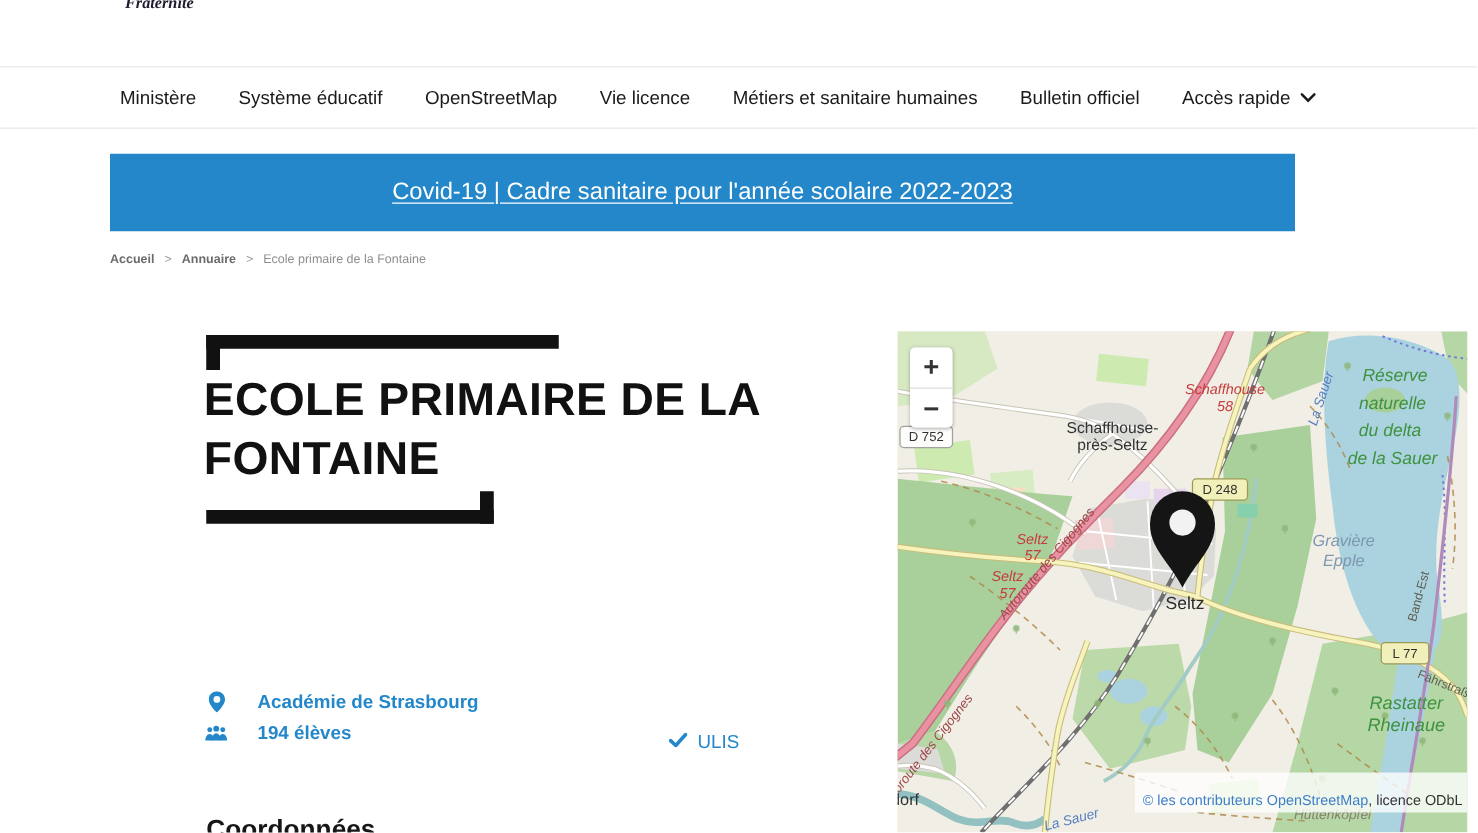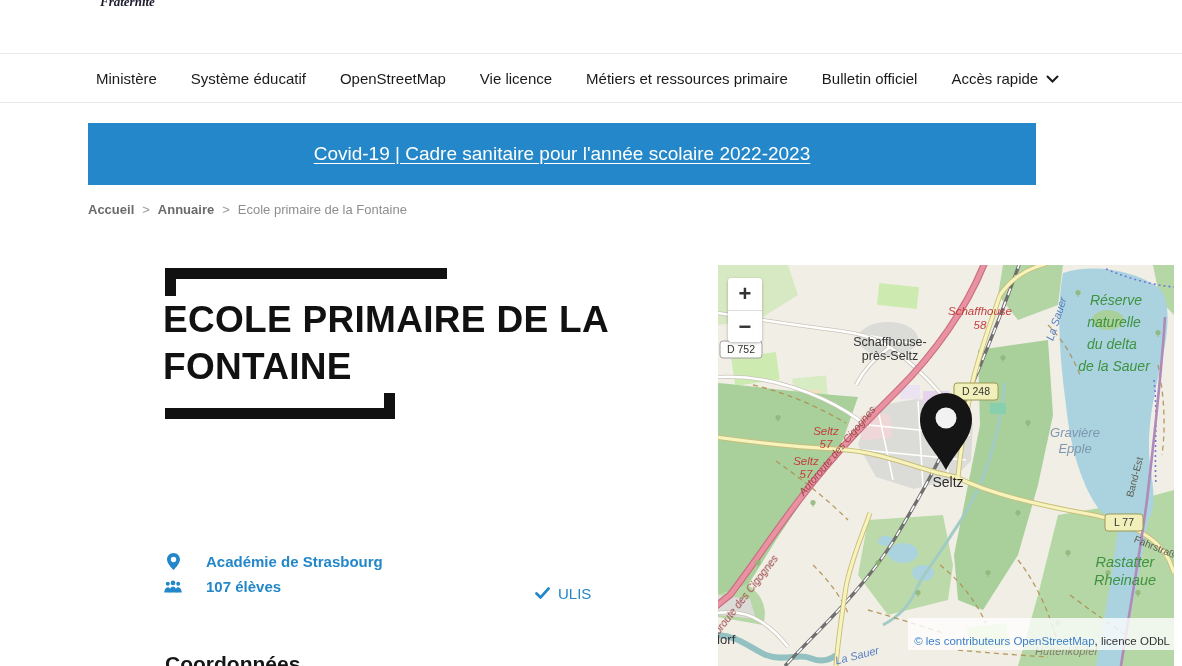--- a/index.html
+++ b/index.html
@@ -10,21 +10,21 @@
   
   .nav{position:absolute;left:0;top:53px;width:100%;height:50px;box-sizing:border-box;
        border-top:1px solid #e8e8e8;border-bottom:1px solid #e8e8e8;
        display:flex;align-items:center;padding-left:96px;gap:34px;background:#fff}
   .nav-item{font-size:15px;color:#1a1a1a;cursor:pointer;display:flex;align-items:center;gap:8px;white-space:nowrap}
   
   .banner{position:absolute;left:88px;top:123px;width:948px;height:62px;background:#2387c9;
           display:flex;align-items:center;justify-content:center}
   .banner-link{color:#fff;font-size:19px;text-decoration:underline;text-underline-offset:3px;cursor:pointer}
   
-  .crumbs{position:absolute;left:88px;top:202px;font-size:13px;display:flex;gap:8px;align-items:center}
+  .crumbs{position:absolute;left:88px;top:202px;font-size:10px;display:flex;gap:8px;align-items:center}
   .crumb-link{font-weight:700;color:#6b6b6b;cursor:pointer}
   .crumb-sep{color:#9a9a9a}
   .crumb-cur{color:#8e8e8e}
   
   .deco{position:absolute;background:#111}
   .title{position:absolute;left:163px;top:296px;width:500px;font-size:37px;line-height:47px;
          font-weight:800;color:#111;letter-spacing:.3px}
   .schooltype{position:absolute;left:164px;top:496px;font-size:26px;font-weight:700;color:#2387c9}
   .facts{position:absolute;left:164px;top:553px;display:flex;flex-direction:column;gap:8px}
   .fact{display:flex;align-items:center;gap:24px;font-size:15px;font-weight:700;color:#2387c9}
@@ -73,21 +73,21 @@
     <div class="nav-item">
         <span>Système éducatif</span>
       </div>
     <div class="nav-item">
         <span>OpenStreetMap</span>
       </div>
     <div class="nav-item">
         <span>Vie licence</span>
       </div>
     <div class="nav-item">
-        <span>Métiers et ressources primaire</span>
+        <span>Métiers et sanitaire humaines</span>
       </div>
     <div class="nav-item">
         <span>Bulletin officiel</span>
       </div>
     <div class="nav-item">
       <span>Accès rapide</span>
       <span>
         <svg width="13" height="9" viewBox="0 0 13 9">
             <path d="M1.5,1.5 L6.5,6.5 L11.5,1.5" stroke="#1a1a1a" stroke-width="2" fill="none" stroke-linecap="round"></path>
           </svg>
@@ -128,21 +128,21 @@
       <span class="ic">
         <svg width="19" height="13" viewBox="0 0 19 13" fill="#2387c9">
           <circle cx="4" cy="3.6" r="2.1"></circle>
             <circle cx="15" cy="3.6" r="2.1"></circle>
             <circle cx="9.5" cy="2.7" r="2.5"></circle>
           <path d="M0.2,12.8 C0.4,9.6 2,7.2 4,7.2 C5,7.2 5.9,7.8 6.6,8.8 L6.6,12.8 Z"></path>
           <path d="M18.8,12.8 C18.6,9.6 17,7.2 15,7.2 C14,7.2 13.1,7.8 12.4,8.8 L12.4,12.8 Z"></path>
           <path d="M5.6,12.8 C5.8,9 7.4,6.6 9.5,6.6 C11.6,6.6 13.2,9 13.4,12.8 Z"></path>
         </svg>
       </span>
-      <span>107 élèves</span>
+      <span>194 élèves</span>
     </div>
   </div>
 
   <div class="ulis">
     <span>
       <svg width="15" height="12" viewBox="0 0 15 12">
           <path d="M1.5,6.5 L5.6,10.4 L13.5,1.6" stroke="#2387c9" stroke-width="2.8" fill="none" stroke-linecap="round" stroke-linejoin="round"></path>
         </svg>
     </span>
     <span>ULIS</span>

